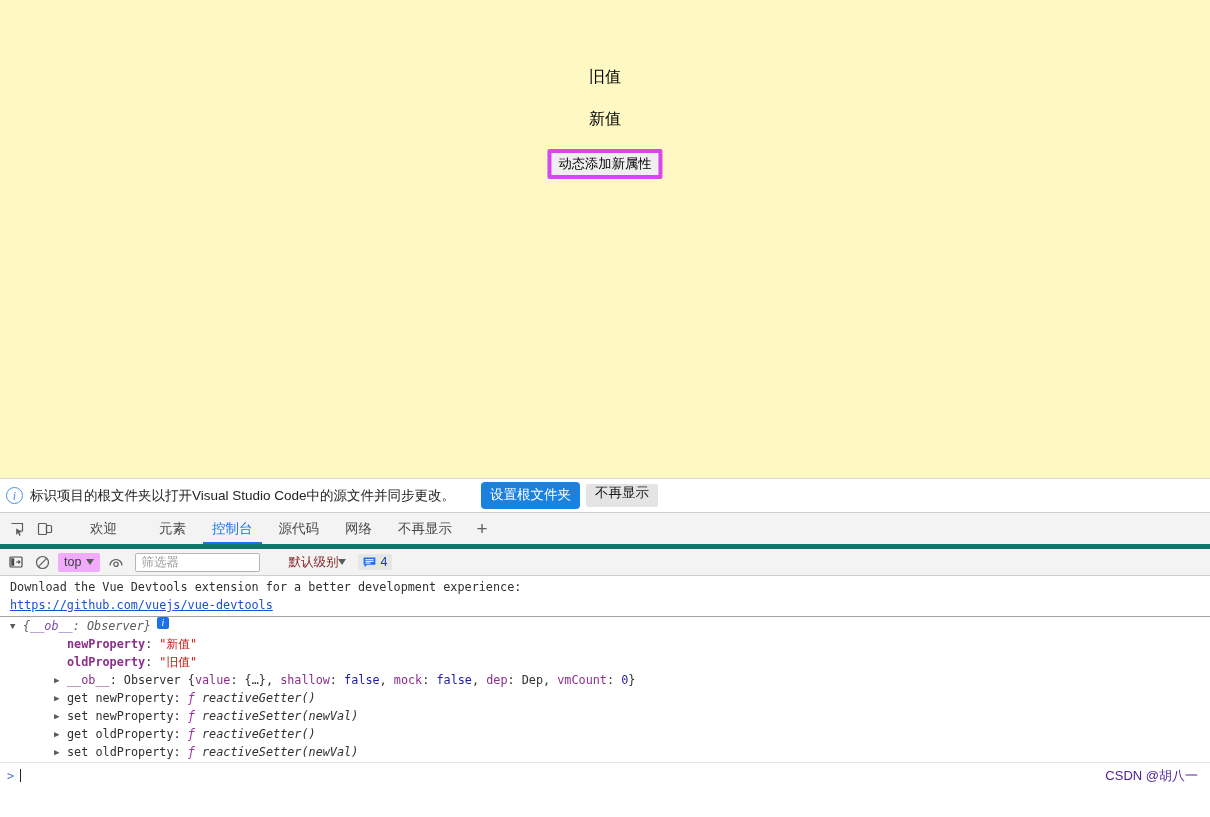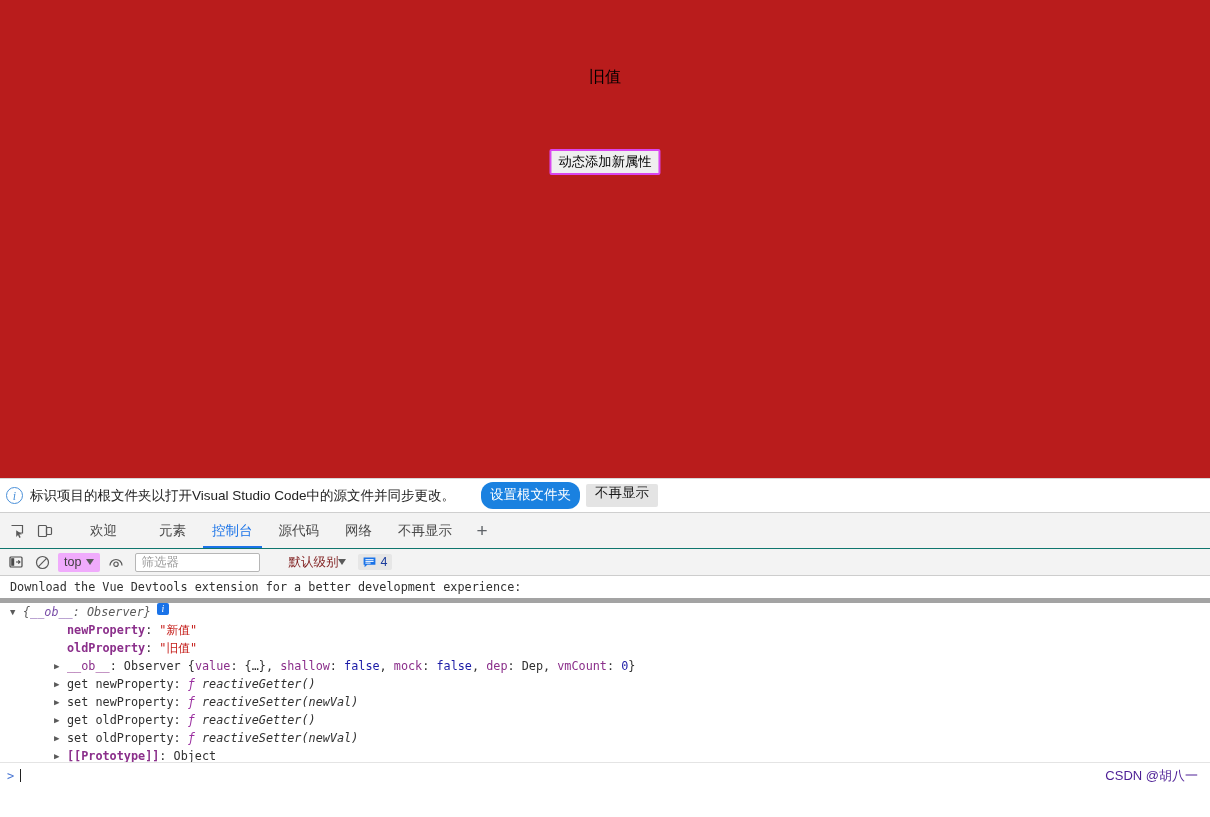--- a/index.html
+++ b/index.html
@@ -15,21 +15,21 @@
     position: relative;
   }
 
   
   #page-area {
     position: absolute;
     left: 0;
     top: 0;
     width: 1210px;
     height: 478px;
-    background: #b91c1c;
+    background: #fef9c3;
     overflow: hidden;
   }
   .page-centered-text {
     position: absolute;
     width: 100%;
     text-align: center;
     font-size: 16px;
     color: #000000;
     font-family: "Liberation Sans", sans-serif;
     line-height: 1;
@@ -39,21 +39,21 @@
 
   #dynamic-add-button {
     position: absolute;
     left: 50%;
     transform: translateX(-50%);
     top: 149px;
     font-family: "Liberation Sans", sans-serif;
     font-size: 13.3px;
     color: #000000;
     background: #efefef;
-    border: 2px solid #d946ef;
+    border: 4px solid #d946ef;
     border-radius: 2px;
     padding: 2px 7px;
     line-height: normal;
     cursor: default;
   }
 
   
   #notification-bar {
     position: absolute;
     left: 0;
@@ -91,21 +91,21 @@
     font-size: 13.5px;
     color: #222222;
     white-space: nowrap;
     margin-right: 26px;
   }
   #set-root-folder-button {
     background: #1a81e0;
     color: #ffffff;
     font-size: 13.5px;
     border: none;
-    border-radius: 12px;
+    border-radius: 4px;
     padding: 4px 9px 5px 9px;
     font-family: "Liberation Sans", sans-serif;
     cursor: pointer;
     white-space: nowrap;
     margin-right: 6px;
   }
   #dont-show-again-button {
     background: #e4e4e4;
     color: #1a1a1a;
     font-size: 13.5px;
@@ -125,21 +125,21 @@
     width: 1210px;
     height: 304px;
     background: #ffffff;
     font-family: "Liberation Sans", sans-serif;
   }
 
   
   #devtools-tabbar {
     height: 36px;
     background: #f3f3f3;
-    border-bottom: 1px solid #0f766e;
+    border-bottom: 5px solid #0f766e;
     display: flex;
     align-items: stretch;
     box-sizing: border-box;
   }
   .tool-icon-btn {
     width: 28px;
     display: flex;
     align-items: center;
     justify-content: center;
     cursor: pointer;
@@ -271,21 +271,21 @@
     height: 212px;
     background: #ffffff;
     overflow: hidden;
   }
   .console-msg {
     padding: 2px 0 2px 10px;
     font-family: "DejaVu Sans Mono", monospace;
     font-size: 11.8px;
     line-height: 18px;
     color: #303030;
-    border-bottom: 5px solid #a3a3a3;
+    border-bottom: 1px solid #a3a3a3;
   }
   .console-msg a {
     color: #1a4fd6;
     text-decoration: underline;
   }
   .console-msg .msg-line { display: block; }
 
   .obj-group {
     padding: 0 0 2px 0;
     font-family: "DejaVu Sans Mono", monospace;
@@ -379,20 +379,21 @@
     color: #4c1d95;
     font-family: "Liberation Sans", sans-serif;
     white-space: nowrap;
   }
 </style>
 </head>
 <body>
 
 <div id="page-area">
   <div class="page-centered-text" id="old-value-text">旧值</div>
+  <div class="page-centered-text" id="new-value-text">新值</div>
   <button id="dynamic-add-button">动态添加新属性</button>
 </div>
 
 <div id="notification-bar">
   <span class="info-circle-icon">
       <span>i</span>
     </span>
   <span id="notification-text">标识项目的根文件夹以打开Visual Studio Code中的源文件并同步更改。</span>
   <button id="set-root-folder-button">设置根文件夹</button>
   <button id="dont-show-again-button">不再显示</button>
@@ -461,20 +462,21 @@
         <line x1="2.4" y1="6.1" x2="7.6" y2="6.1" stroke="#ffffff" stroke-width="1"></line>
       </svg>
       <span class="count">4</span>
     </div>
   </div>
 
   <div id="console-body">
 
     <div class="console-msg">
       <span class="msg-line">Download the Vue Devtools extension for a better development experience:</span>
+      <a class="msg-line" href="#">https://github.com/vuejs/vue-devtools</a>
     </div>
 
     <div class="obj-group">
 
       <div class="obj-row" style="padding-left:10px;">
         <span class="disclosure">▼</span>
         <span class="obj-head"><span class="brace">{</span><span>__ob__</span><span class="brace">: </span><span class="brace">Observer</span><span class="brace">}</span></span>
         <span class="info-badge">i</span>
       </div>
 

